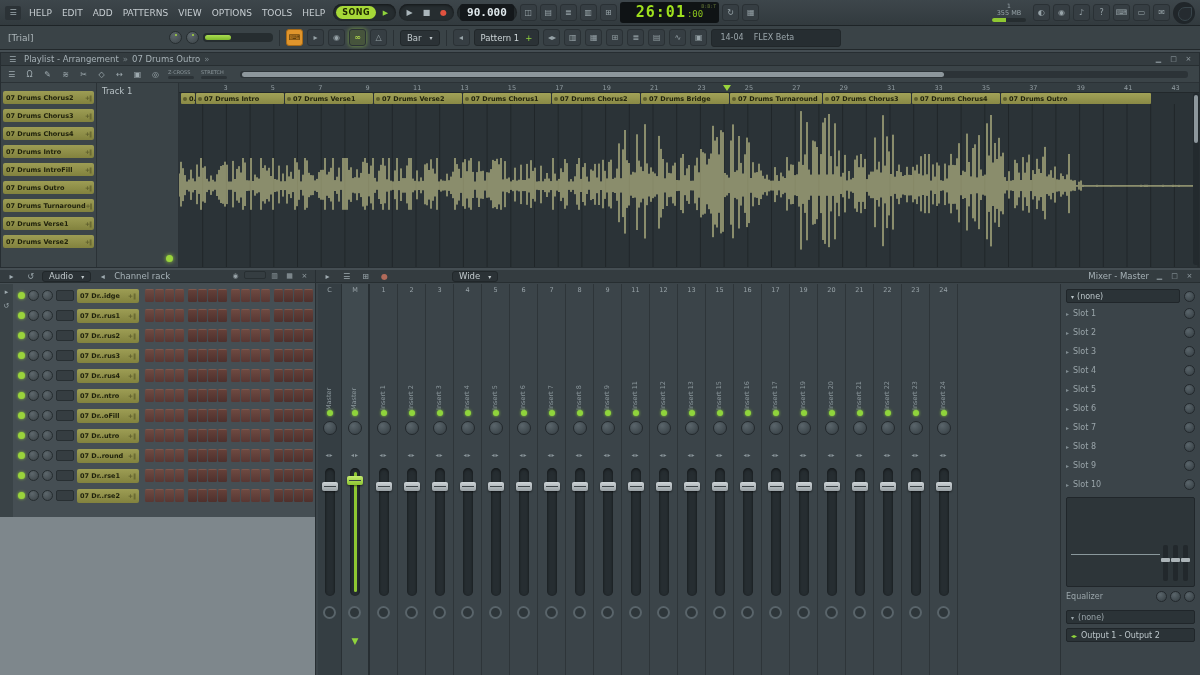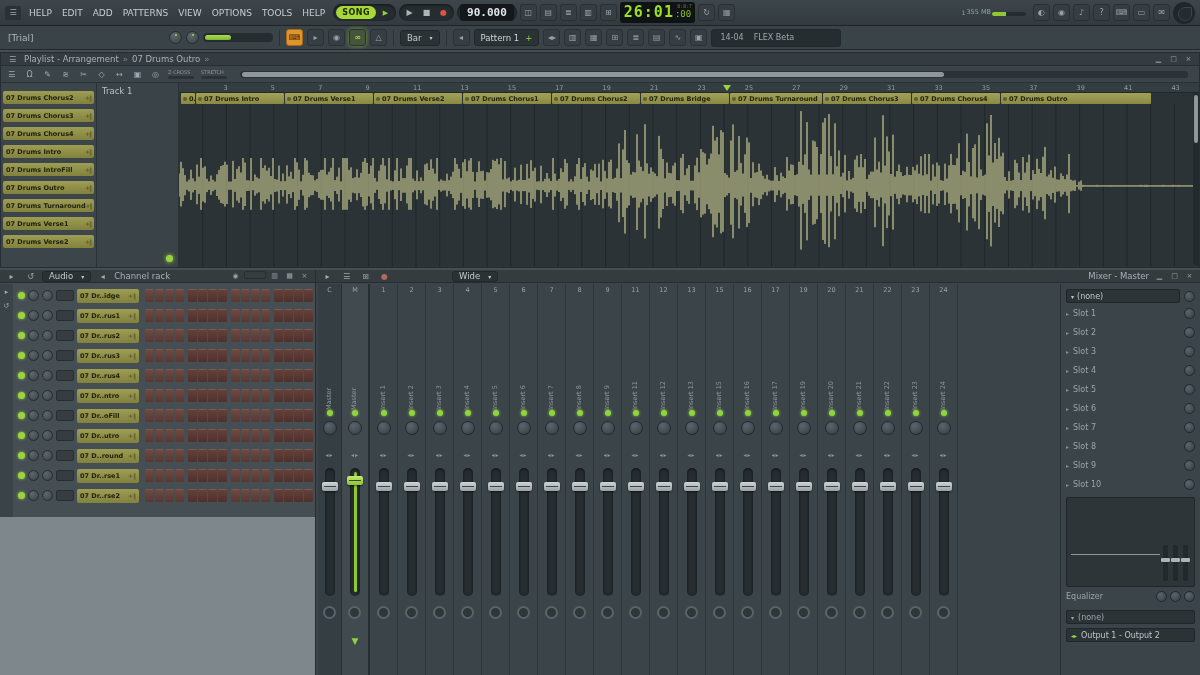--- a/index.html
+++ b/index.html
@@ -19,28 +19,28 @@
   .song-badge { background:#a6d838; color:#1e2700; font-weight:bold; font-size:8px;
                 padding:2px 6px; border-radius:7px; letter-spacing:.5px; }
   .tbtn { width:15px; height:13px; display:flex; align-items:center; justify-content:center;
           color:#aab6bb; font-size:8px; }
   .tbtn.rec { color:#e0523f; }
   .tempo-box { background:#14181b; border-radius:3px; padding:2px 7px; color:#dfe8ec;
                font-family:"DejaVu Sans Mono",monospace; font-size:11px; font-weight:bold; }
   .ibtn { min-width:17px; height:17px; border-radius:3px; background:#363e43;
           border:1px solid #2a3135; color:#97a3a8; font-size:8px;
           display:flex; align-items:center; justify-content:center; }
-  .time-box { background:#0f1315; border-radius:3px; padding:1px 4px 2px; height:21px;
+  .time-box { background:#0f1315; border-radius:3px; padding:1px 16px 2px; height:21px;
               display:flex; align-items:baseline; gap:1px; color:#9fe01e;
               font-family:"DejaVu Sans Mono",monospace; position:relative; }
   .time-main { font-size:15px; font-weight:bold; letter-spacing:1px; }
   .time-frac { font-size:9px; opacity:.85; }
   .time-unit { position:absolute; right:3px; top:1px; font-size:5px; color:#5f7234; }
   .spacer { flex:1; }
-  .status { display:flex; flex-direction:row; align-items:flex-end; gap:1px; margin-right:4px; }
+  .status { display:flex; flex-direction:column; align-items:center; gap:1px; margin-right:4px; }
   .status .cpu { font-size:6px; color:#97a3a8; line-height:1; }
   .status .mem { font-size:6.5px; color:#97a3a8; line-height:1; }
   .meter { width:34px; height:4px; background:#262d30; border-radius:2px; position:relative; overflow:hidden; }
   .meter::after { content:""; position:absolute; left:0; top:0; bottom:0; width:40%; background:#8fc832; }
   .fl-logo { width:22px; height:22px; border-radius:50%; background:#20262a; position:relative; }
   .fl-logo::after { content:""; position:absolute; left:5px; top:5px; width:12px; height:12px;
                     border-radius:50% 0 50% 50%; background:#39424736; border:1px solid #39454b; }
 
   
   .toolbar2 { position:absolute; left:0; top:26px; width:1200px; height:24px;

